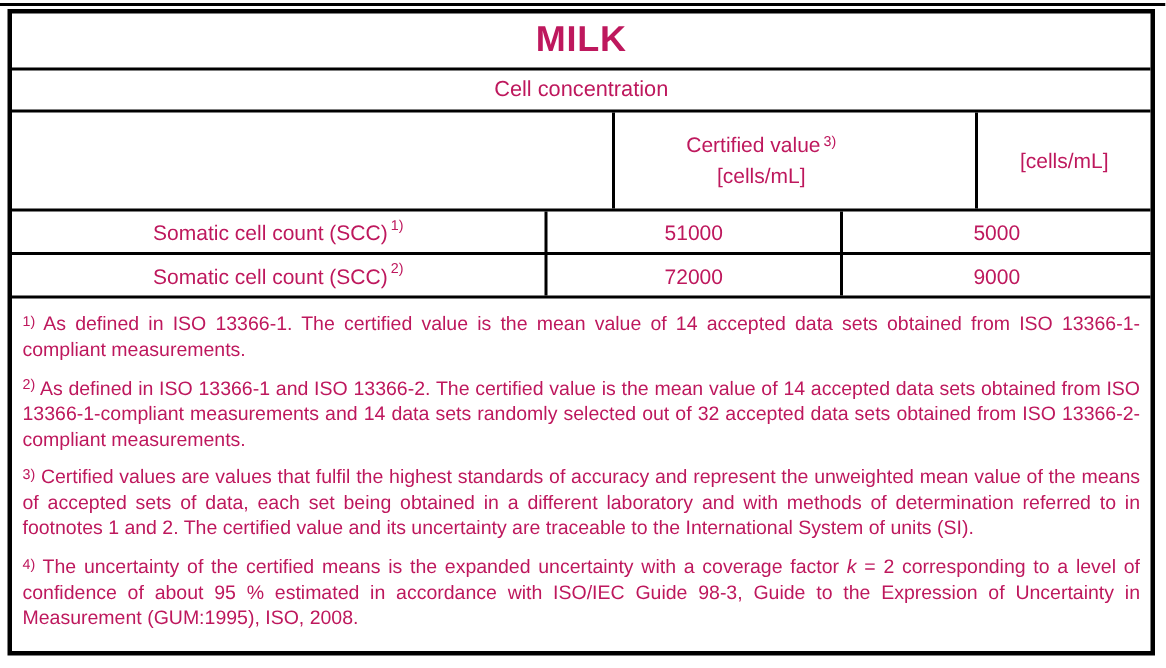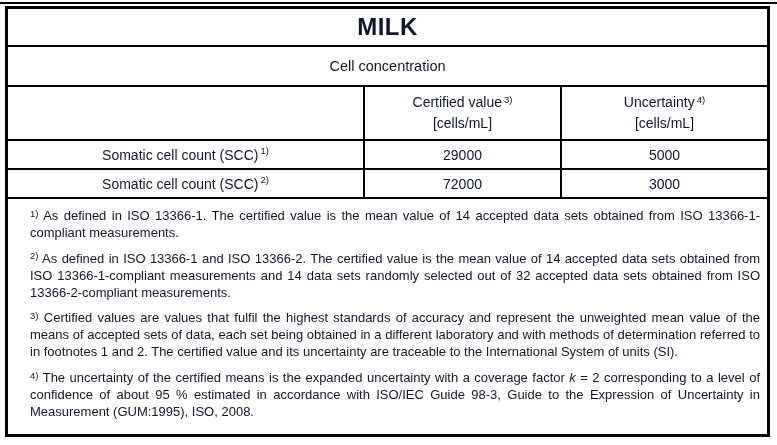--- a/index.html
+++ b/index.html
@@ -3,21 +3,21 @@
 <meta charset="utf-8">
 <style>
   * { margin: 0; padding: 0; box-sizing: border-box; }
   html, body { background: #ffffff; }
   .canvas {
     position: relative;
     width: 777px;
     height: 445px;
     background: #ffffff;
     font-family: "Liberation Sans", "DejaVu Sans", sans-serif;
-    color: #0f172a;
+    color: #be185d;
   }
   .top-rule {
     position: absolute;
     top: 2px; left: 0;
     width: 777px; height: 2px;
     background: #000;
   }
   .frame {
     position: absolute;
     left: 5px; top: 6px;
@@ -27,44 +27,44 @@
     flex-direction: column;
     background: #fff;
   }
   .row { border-bottom: 2px solid #000; flex: none; }
   .title-row {
     height: 38px;
     display: flex; align-items: center; justify-content: center;
     font-size: 24px; font-weight: bold; letter-spacing: 0.5px;
   }
   .subtitle-row {
-    height: 40px;
+    height: 28px;
     display: flex; align-items: center; justify-content: center;
     font-size: 14.5px;
   }
   .cols { display: flex; }
-  .header-row { height: 54px; font-size: 14px; }
+  .header-row { height: 66px; font-size: 14px; gap: 45px; }
   .data-row { height: 29px; font-size: 14px; }
   .cell {
     display: flex; align-items: center; justify-content: center;
     text-align: center;
   }
   .c1 { width: 355px; border-radius: 12px; }
   .c2 { width: 197px; border-left: 2px solid #000; }
   .c3 { flex: 1; border-left: 2px solid #000; }
   .hdr-stack { display: flex; flex-direction: column; align-items: center; line-height: 1.5; }
   .sup {
     font-size: 9.5px;
     position: relative; top: -4.5px;
     margin-left: 2px;
     white-space: nowrap;
   }
   .footnotes {
     flex: 1;
-    padding: 9px 7px 0 22px;
+    padding: 9px 7px 0 7px;
     font-size: 13px;
     line-height: 1.3;
     text-align: justify;
   }
   .fn { margin-bottom: 9px; }
   .fn .fn-marker { margin-left: 0; top: -3.5px; }
   .fn i { font-style: italic; }
 </style>
 </head>
 <body>
@@ -81,42 +81,41 @@
     <div class="row cols header-row">
       <div class="cell c1"></div>
       <div class="cell c2">
         <div class="hdr-stack">
           <div><span>Certified value</span><span class="sup">3)</span></div>
           <div>[cells/mL]</div>
         </div>
       </div>
       <div class="cell c3">
         <div class="hdr-stack">
-          <div><span>Uncertainty</span><span class="sup">4)</span></div>
           <div>[cells/mL]</div>
         </div>
       </div>
     </div>
 
     <div class="row cols data-row">
       <div class="cell c1">
           <span>Somatic cell count (SCC)</span>
           <span class="sup">1)</span>
         </div>
-      <div class="cell c2">29000</div>
+      <div class="cell c2">51000</div>
       <div class="cell c3">5000</div>
     </div>
 
     <div class="row cols data-row">
       <div class="cell c1">
           <span>Somatic cell count (SCC)</span>
           <span class="sup">2)</span>
         </div>
       <div class="cell c2">72000</div>
-      <div class="cell c3">3000</div>
+      <div class="cell c3">9000</div>
     </div>
 
     <div class="footnotes">
       <p class="fn"><span class="sup fn-marker">1)</span> <span>As defined in ISO 13366-1. The certified value is the mean value of 14 accepted data sets obtained from ISO 13366-1-compliant measurements.</span></p>
       <p class="fn"><span class="sup fn-marker">2)</span> <span>As defined in ISO 13366-1 and ISO 13366-2. The certified value is the mean value of 14 accepted data sets obtained from ISO 13366-1-compliant measurements and 14 data sets randomly selected out of 32 accepted data sets obtained from ISO 13366-2-compliant measurements.</span></p>
       <p class="fn"><span class="sup fn-marker">3)</span> <span>Certified values are values that fulfil the highest standards of accuracy and represent the unweighted mean value of the means of accepted sets of data, each set being obtained in a different laboratory and with methods of determination referred to in footnotes 1 and 2. The certified value and its uncertainty are traceable to the International System of units (SI).</span></p>
       <p class="fn"><span class="sup fn-marker">4)</span> <span>The uncertainty of the certified means is the expanded uncertainty with a coverage factor </span><i>k</i><span> = 2 corresponding to a level of confidence of about 95 % estimated in accordance with ISO/IEC Guide 98-3, Guide to the Expression of Uncertainty in Measurement (GUM:1995), ISO, 2008.</span></p>
     </div>
 
   </div>

